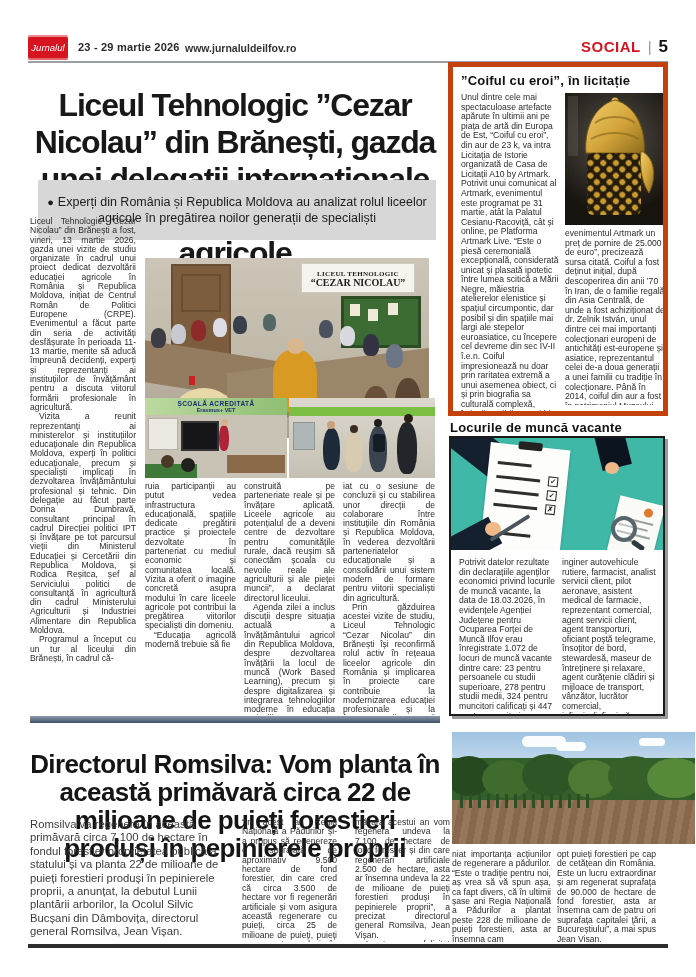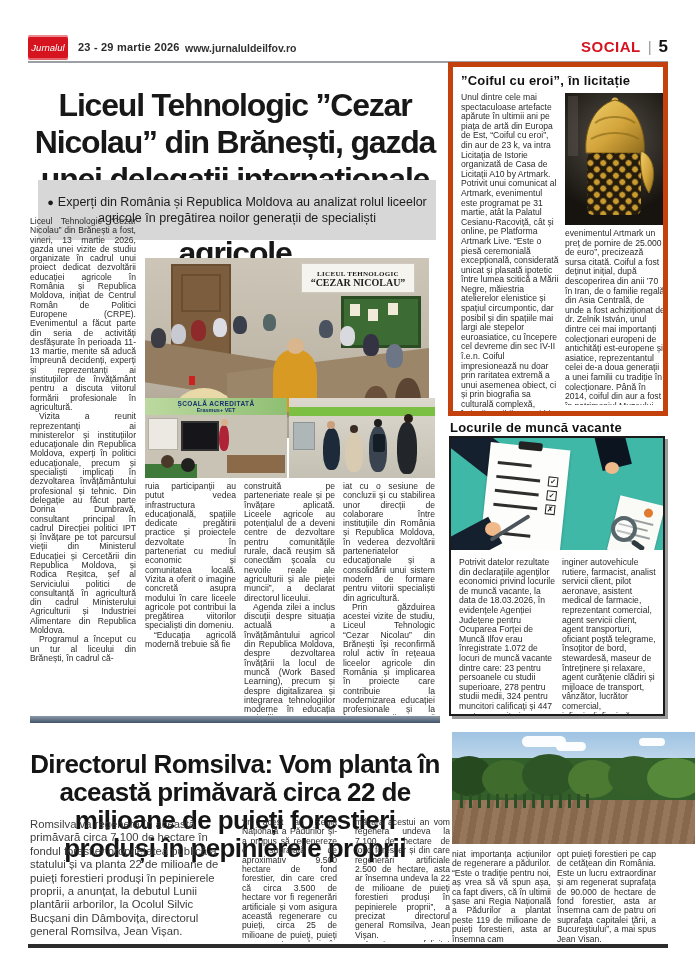--- a/index.html
+++ b/index.html
@@ -305,20 +305,20 @@
 
   <div class="abs b-intro">Romsilva va regenera în această primăvară circa 7.100 de hectare în fondul forestier proprietatea publică a statului și va planta 22 de milioane de puieți forestieri produși în pepinierele proprii, a anunțat, la debutul Lunii plantării arborilor, la Ocolul Silvic Bucșani din Dâmbovița, directorul general Romsilva, Jean Vișan.</div>
   <div class="b-col b-col2">
     <p>“În acest an Regia Națională a Pădurilor și-a propus să regenereze o suprafață de aproximativ 9.500 hectare de fond forestier, din care cred că circa 3.500 de hectare vor fi regenerări artificiale și vom asigura această regenerare cu puieți, circa 25 de milioane de puieți, puieți care sunt produși în pepinierele proprii ale Romsilva. În pri-</p>
   </div>
   <div class="b-col b-col3">
     <p>măvara acestui an vom regenera undeva la 7.100 de hectare de fond forestier și din care regenerări artificiale 2.500 de hectare, asta ar însemna undeva la 22 de milioane de puieți forestieri produși în pepinierele proprii”, a precizat directorul general Romsilva, Jean Vișan.</p>
     <p>Acesta a felicitat silvicultorii din țară și a subli-</p>
   </div>
   <div class="b-col b-col4">
-    <p>niat importanța acțiunilor de regenerare a pădurilor. “Este o tradiție pentru noi, aș vrea să vă spun așa, ca fapt divers, că în ultimii șase ani Regia Națională a Pădurilor a plantat peste 119 de milioane de puieți forestieri, asta ar însemna cam</p>
+    <p>niat importanța acțiunilor de regenerare a pădurilor. “Este o tradiție pentru noi, aș vrea să vă spun așa, ca fapt divers, că în ultimii șase ani Regia Națională a Pădurilor a plantat peste 228 de milioane de puieți forestieri, asta ar însemna cam</p>
   </div>
   <div class="b-col b-col5">
     <p>opt puieți forestieri pe cap de cetățean din România. Este un lucru extraordinar și am regenerat suprafața de 90.000 de hectare de fond forestier, asta ar însemna cam de patru ori suprafața capitalei țării, a Bucureștiului”, a mai spus Jean Vișan.</p>
   </div>
 
   <div class="abs bottom-rule"></div>
 </div>
 
 </body></html>

